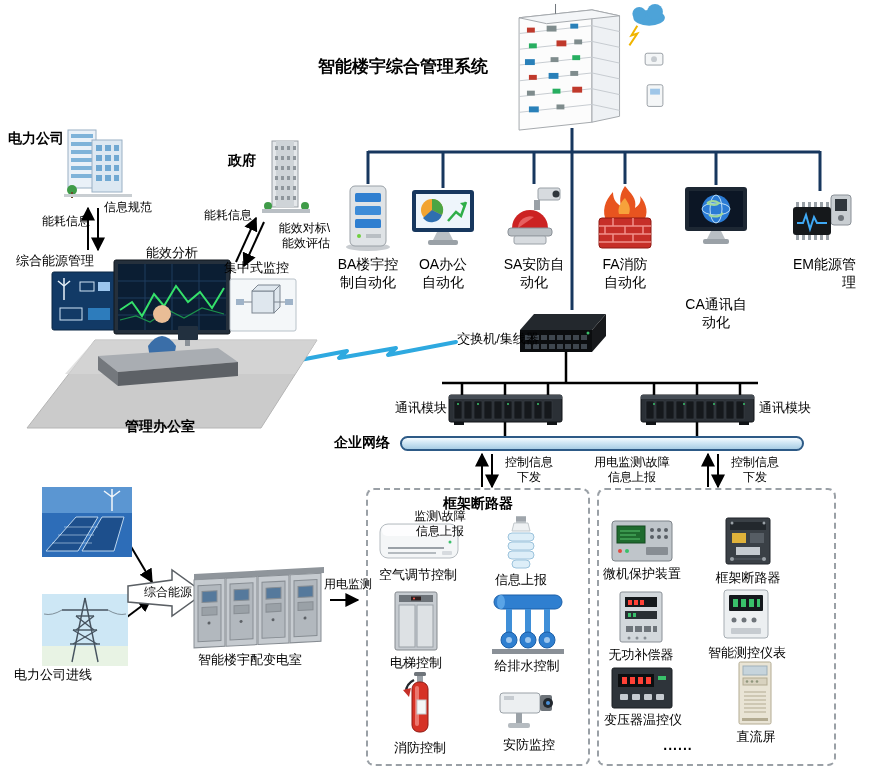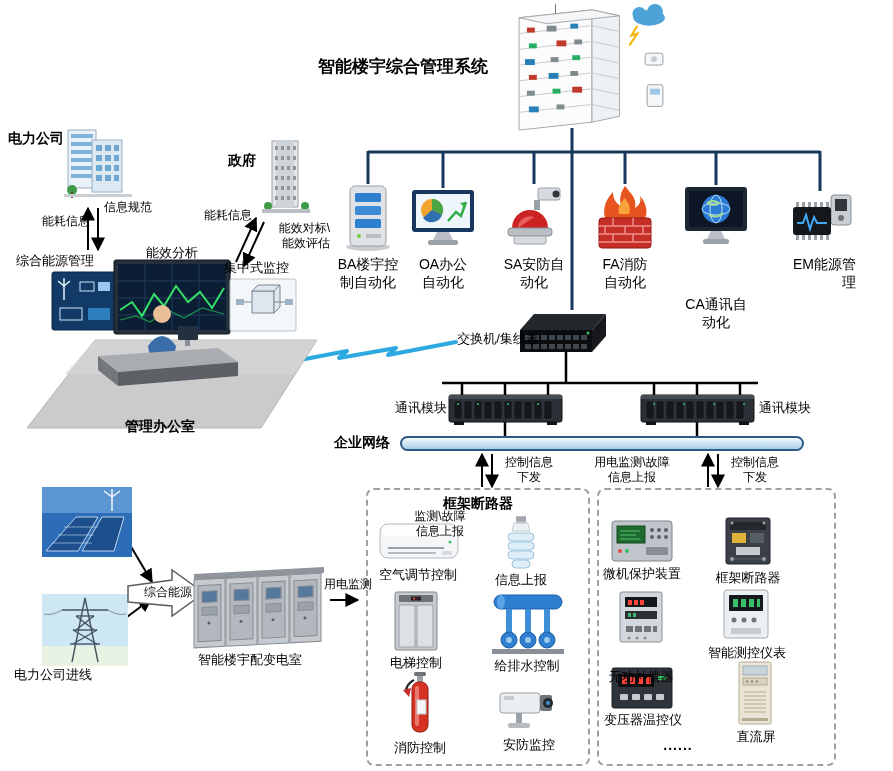--- a/index.html
+++ b/index.html
@@ -714,21 +714,21 @@
           <rect x="26" y="36" width="7" height="6"></rect>
           <rect x="35" y="36" width="4" height="6"></rect>
         </g>
       <g fill="#878d93">
           <circle cx="11" cy="48" r="1.5"></circle>
           <circle cx="19" cy="48" r="1.5"></circle>
           <circle cx="27" cy="48" r="1.5"></circle>
         </g>
     </svg>
   </div>
-  <div class="lbl" style="left:608px; top:647px; width:66px;margin-top:22px;">无功补偿器</div>
+  <div class="lbl" style="left:608px; top:647px; width:66px;">无功补偿器</div>
 
   <div class="icon" style="left:722px; top:588px; width:48px; height:52px;">
     <svg viewBox="0 0 48 52">
       <rect x="2" y="2" width="44" height="48" rx="3" fill="#eceff1" stroke="#a6adb3"></rect>
       <rect x="7" y="7" width="34" height="16" rx="1" fill="#14181c"></rect>
       <g fill="#39c06a">
           <rect x="11" y="11" width="5" height="8"></rect>
           <rect x="19" y="11" width="5" height="8"></rect>
           <rect x="27" y="11" width="5" height="8"></rect>
           <rect x="35" y="11" width="3" height="8"></rect>

